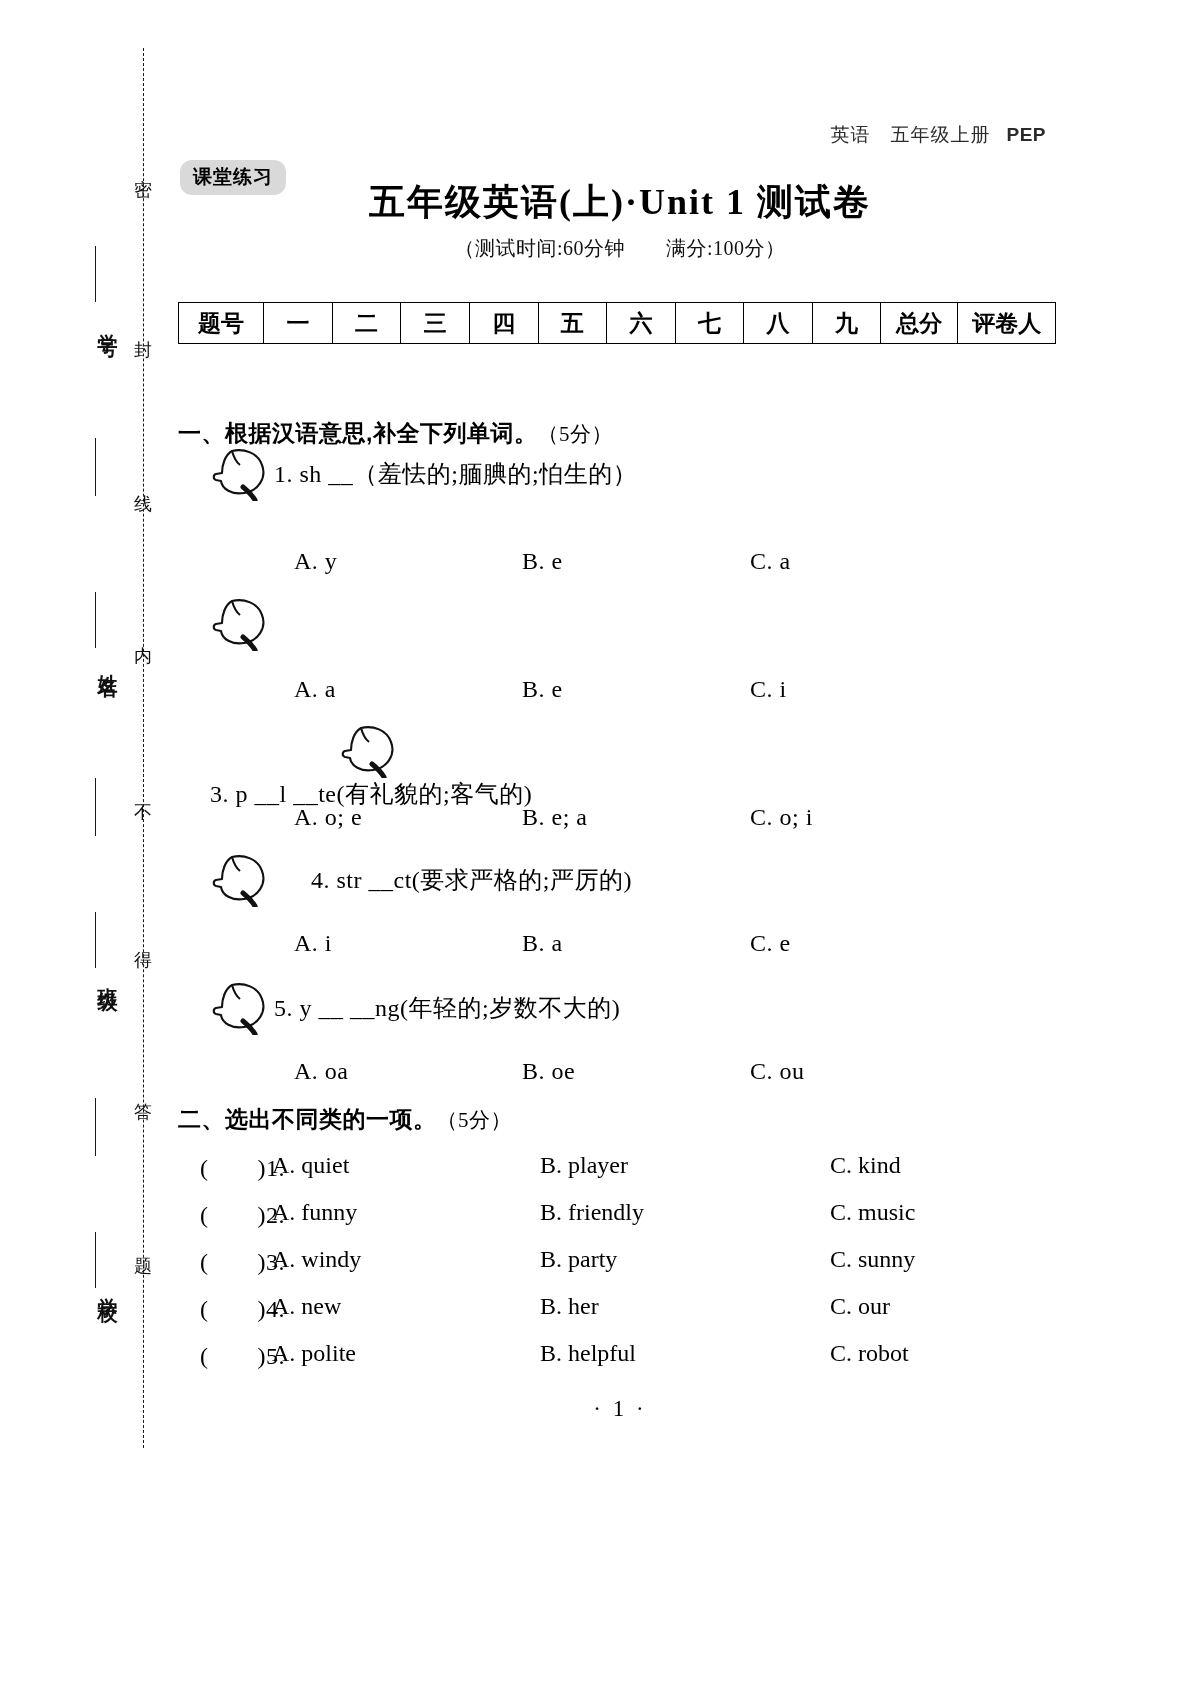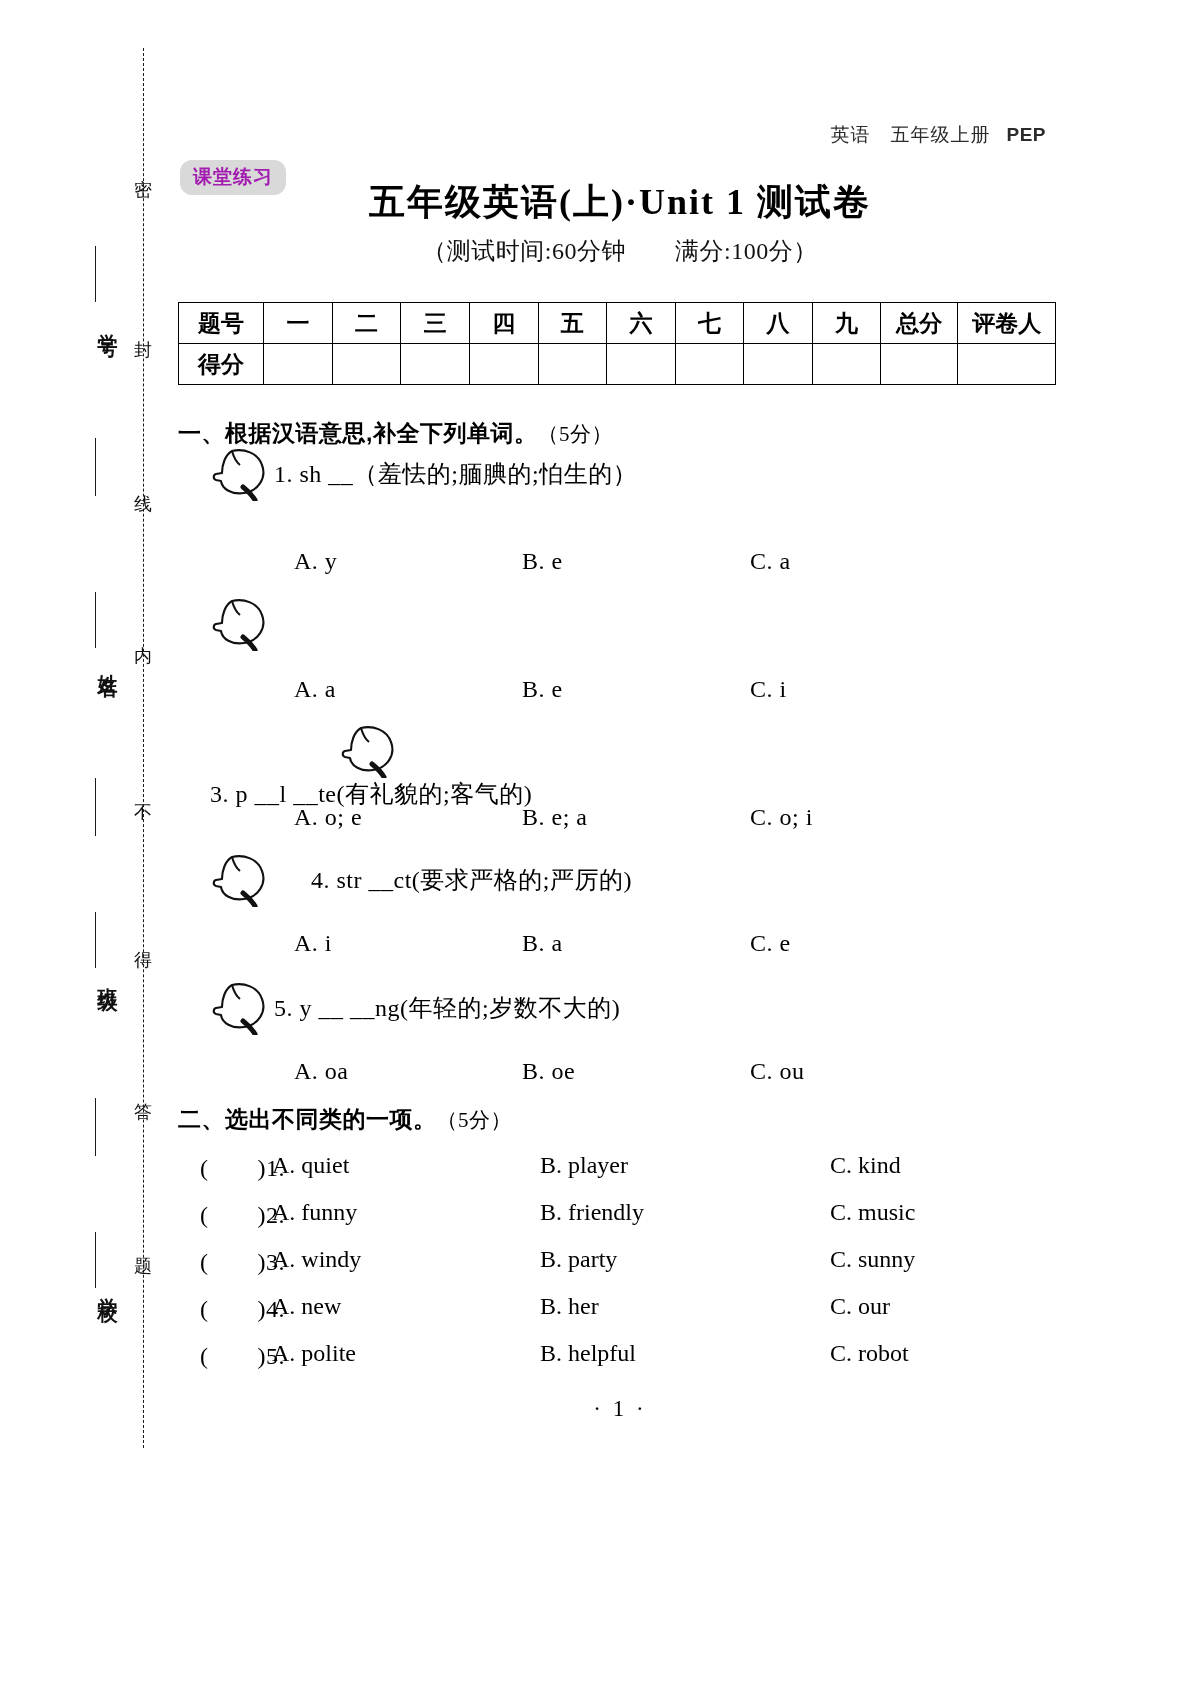--- a/index.html
+++ b/index.html
@@ -82,42 +82,42 @@
 
   #practice-badge {
     position: absolute;
     left: 10px; top: 160px;
     background: #d9d9d9;
     border-radius: 12px;
     padding: 4px 13px 5px;
     font-family: "Liberation Sans", "DejaVu Sans", sans-serif;
     font-size: 19px;
     font-weight: bold;
-    color: #a21caf;
+    color: #000000;
     letter-spacing: 1px;
   }
 
   #paper-title {
     position: absolute;
     left: 0; top: 178px;
     width: 900px;
     text-align: center;
     font-family: "Liberation Serif", "DejaVu Serif", serif;
     font-size: 36px;
     font-weight: bold;
     color: #000;
     letter-spacing: 2px;
     white-space: nowrap;
   }
   #paper-subtitle {
     position: absolute;
     left: 0; top: 235px;
     width: 900px;
     text-align: center;
-    font-size: 24px;
+    font-size: 20px;
     color: #111;
     letter-spacing: 0.5px;
   }
 
   
   #score-table {
     position: absolute;
     left: 8px; top: 302px;
     width: 878px;
     border-collapse: collapse;
@@ -280,34 +280,20 @@
         <td>三</td>
         <td>四</td>
         <td>五</td>
         <td>六</td>
         <td>七</td>
         <td>八</td>
         <td>九</td>
         <td>总分</td>
         <td>评卷人</td>
       </tr>
-      <tr>
-        <td>得分</td>
-        <td class="blank"></td>
-        <td class="blank"></td>
-        <td class="blank"></td>
-        <td class="blank"></td>
-        <td class="blank"></td>
-        <td class="blank"></td>
-        <td class="blank"></td>
-        <td class="blank"></td>
-        <td class="blank"></td>
-        <td class="blank"></td>
-        <td class="blank"></td>
-      </tr>
     </tbody>
   </table>
 
   <div class="section-heading" style="top:418px;">
     <span>一、根据汉语意思,补全下列单词。</span><span class="pts">（5分）</span>
   </div>
 
   <div class="stem-row" style="top:446px;text-align:right;">
     <svg class="leaf-icon" viewBox="0 0 62 54">
       <path d="M22 4 C34 1 48 6 52 18 C57 31 48 44 34 46 C22 48 12 42 11 34 L6 33 C3 32 3 28 6 27 L12 26 C12 18 15 8 22 4 Z" fill="#ffffff" stroke="#111" stroke-width="2.1" stroke-linejoin="round"></path>

